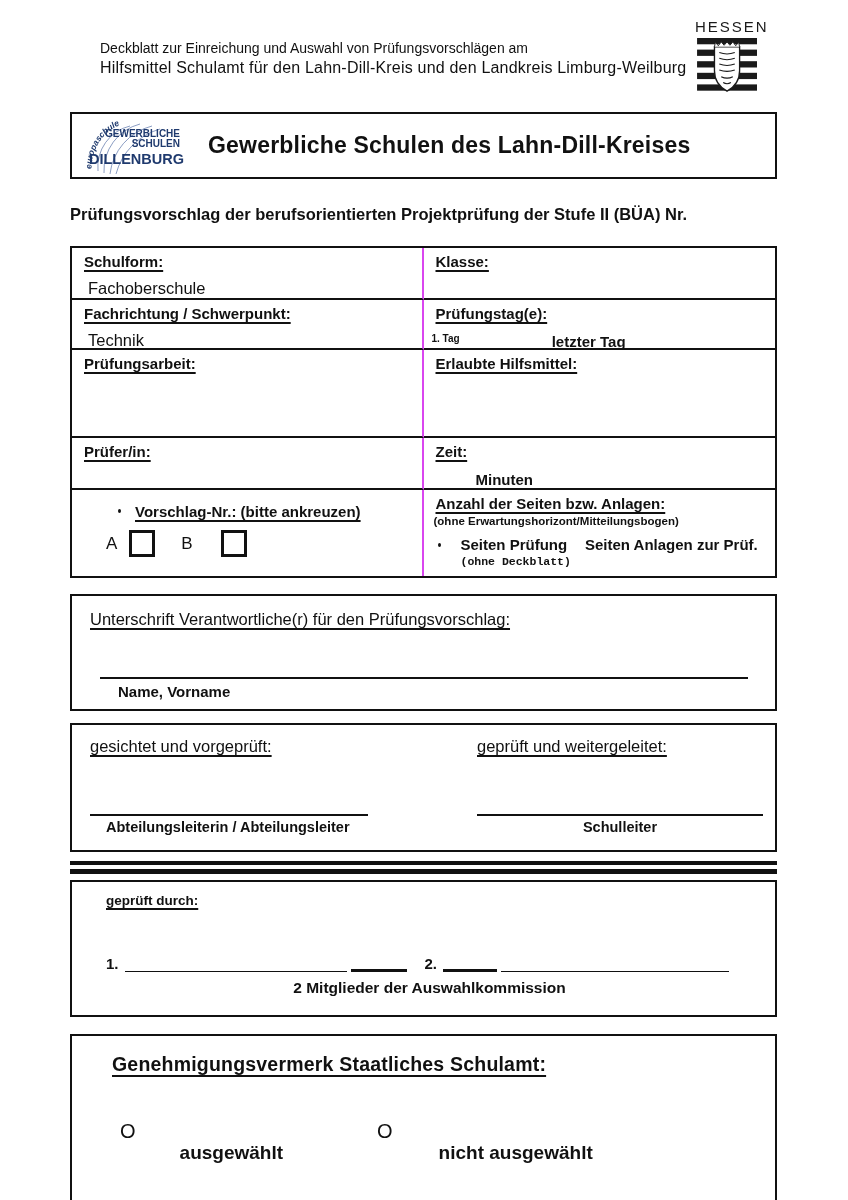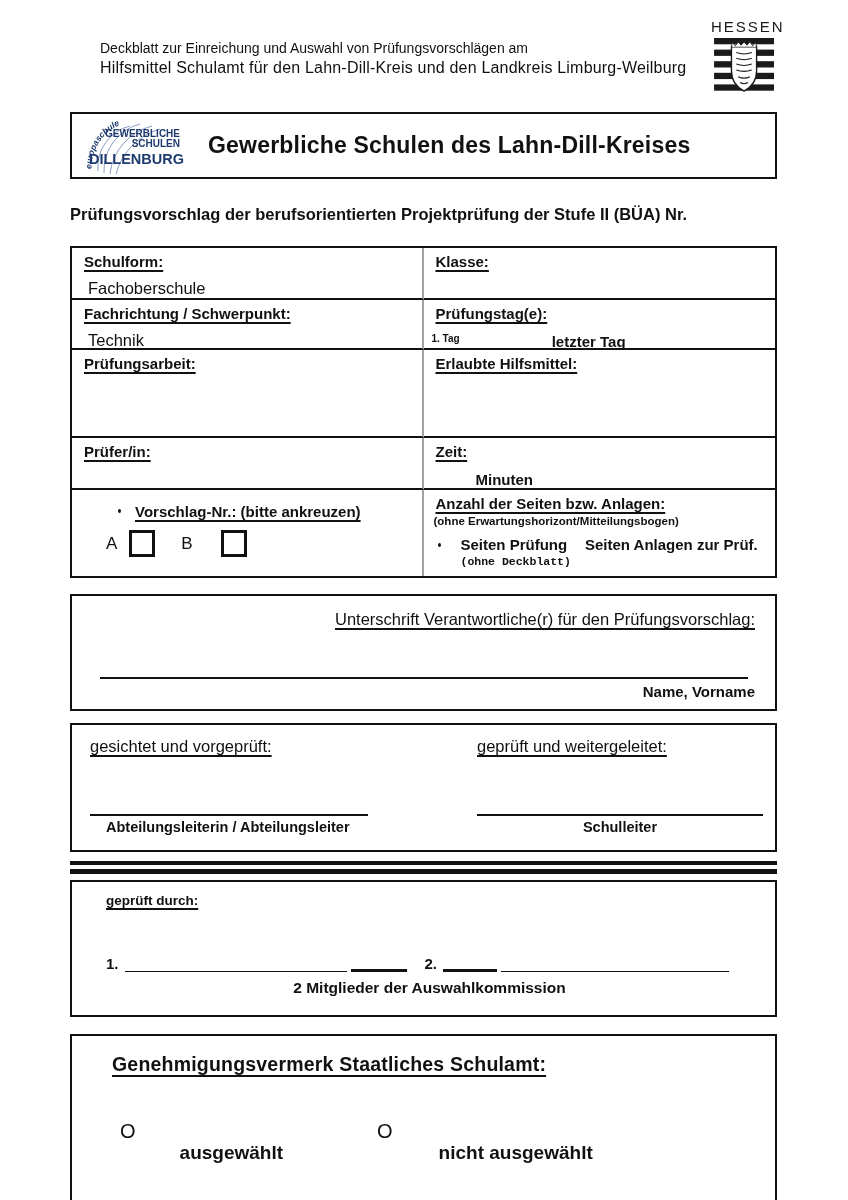--- a/index.html
+++ b/index.html
@@ -4,33 +4,33 @@
 <style>
   * { box-sizing: border-box; margin: 0; padding: 0; }
   body { background: #e8e8e8; font-family: "Liberation Sans", "DejaVu Sans", sans-serif; color: #111; }
   .page { width: 848px; height: 1200px; background: #fff; position: relative; margin: 0 auto; overflow: hidden; }
   .content { position: absolute; left: 70px; top: 0; width: 707px; }
 
   
   .doc-header { position: relative; margin-top: 40px; height: 58px; }
   .hdr-sub { font-size: 14px; margin-left: 30px; }
   .hdr-main { font-size: 16px; margin-left: 30px; margin-top: 3px; letter-spacing: .2px; }
-  .hessen { position: absolute; right: 0; top: -22px; width: 66px; text-align: right; }
+  .hessen { position: absolute; right: 16px; top: -22px; width: 66px; text-align: center; }
   .hessen-word { font-size: 15px; letter-spacing: 2px; color: #1a1a1a; margin-bottom: 3px; font-weight: 500; }
 
   
   .school-box { margin-top: 14px; border: 2px solid #111; height: 67px; display: flex; align-items: center; padding: 4px 8px; }
   .school-title { font-weight: bold; font-size: 23px; margin-left: 16px; letter-spacing: .2px; }
 
   .form-title { margin-top: 26px; font-weight: bold; font-size: 16.5px; }
 
   
   .main-table { margin-top: 22px; border: 2px solid #111; display: grid; grid-template-columns: 1fr 1fr; grid-template-rows: 52px 50px 88px 52px 86px; }
   .cell { border-bottom: 2px solid #111; padding: 5px 8px 4px 12px; overflow: hidden; }
-  .cell.left { border-right: 2px solid #a3a3a3; }
+  .cell.left { border-right: 2px solid #d946ef; }
   .cell.lastrow { border-bottom: none; }
   .flabel { font-weight: bold; font-size: 15px; text-decoration: underline; text-decoration-thickness: 1.5px; text-underline-offset: 3px; }
   .fvalue { font-size: 16.5px; margin-top: 8px; margin-left: 4px; }
   .day-row { display: flex; margin-top: 10px; margin-left: -4px; }
   .day-first { font-weight: bold; font-size: 10px; }
   .day-last { font-weight: bold; font-size: 15px; margin-left: 92px; }
   .minuten { font-weight: bold; font-size: 15px; margin-top: 10px; margin-left: 40px; }
 
   .tiny-dot { width: 3px; height: 4px; background: #111; border-radius: 50%; display: inline-block; }
   .vorschlag-head { display: flex; align-items: flex-start; margin-top: 8px; }
@@ -46,21 +46,21 @@
   .seiten-row .tiny-dot { margin: 7px 0 0 2px; }
   .seiten-pruefung-blk { margin-left: 20px; }
   .seiten-b { font-weight: bold; font-size: 15px; }
   .seiten-sub { font-weight: bold; font-size: 11.5px; margin-top: 2px; font-family: Liberation Mono, monospace; }
   .seiten-anlagen { margin-left: 14px; }
 
   
   .box { border: 2px solid #111; }
   .sec-title { font-size: 16.5px; text-decoration: underline; text-decoration-thickness: 1.5px; text-underline-offset: 3px; }
 
-  .sig-box { margin-top: 16px; height: 117px; padding: 14px 20px 0 18px; text-align: right; }
+  .sig-box { margin-top: 16px; height: 117px; padding: 14px 20px 0 18px; }
   .sig-line { margin-top: 48px; margin-left: 10px; width: 648px; border-bottom: 2.5px solid #111; }
   .sig-label { font-weight: bold; font-size: 15px; margin-top: 4px; margin-left: 28px; }
 
   .review-box { margin-top: 12px; height: 129px; display: flex; padding: 12px 0 0 0; }
   .review-col-left { width: 395px; padding-left: 18px; }
   .review-col-right { flex: 1; padding-left: 10px; }
   .review-line-left { margin-top: 58px; width: 278px; border-bottom: 2px solid #111; }
   .review-label-left { font-weight: bold; font-size: 14.5px; margin-top: 3px; margin-left: 16px; }
   .review-line-right { margin-top: 58px; width: 286px; border-bottom: 2px solid #111; }
   .review-label-right { font-weight: bold; font-size: 14.5px; margin-top: 3px; width: 286px; text-align: center; }

